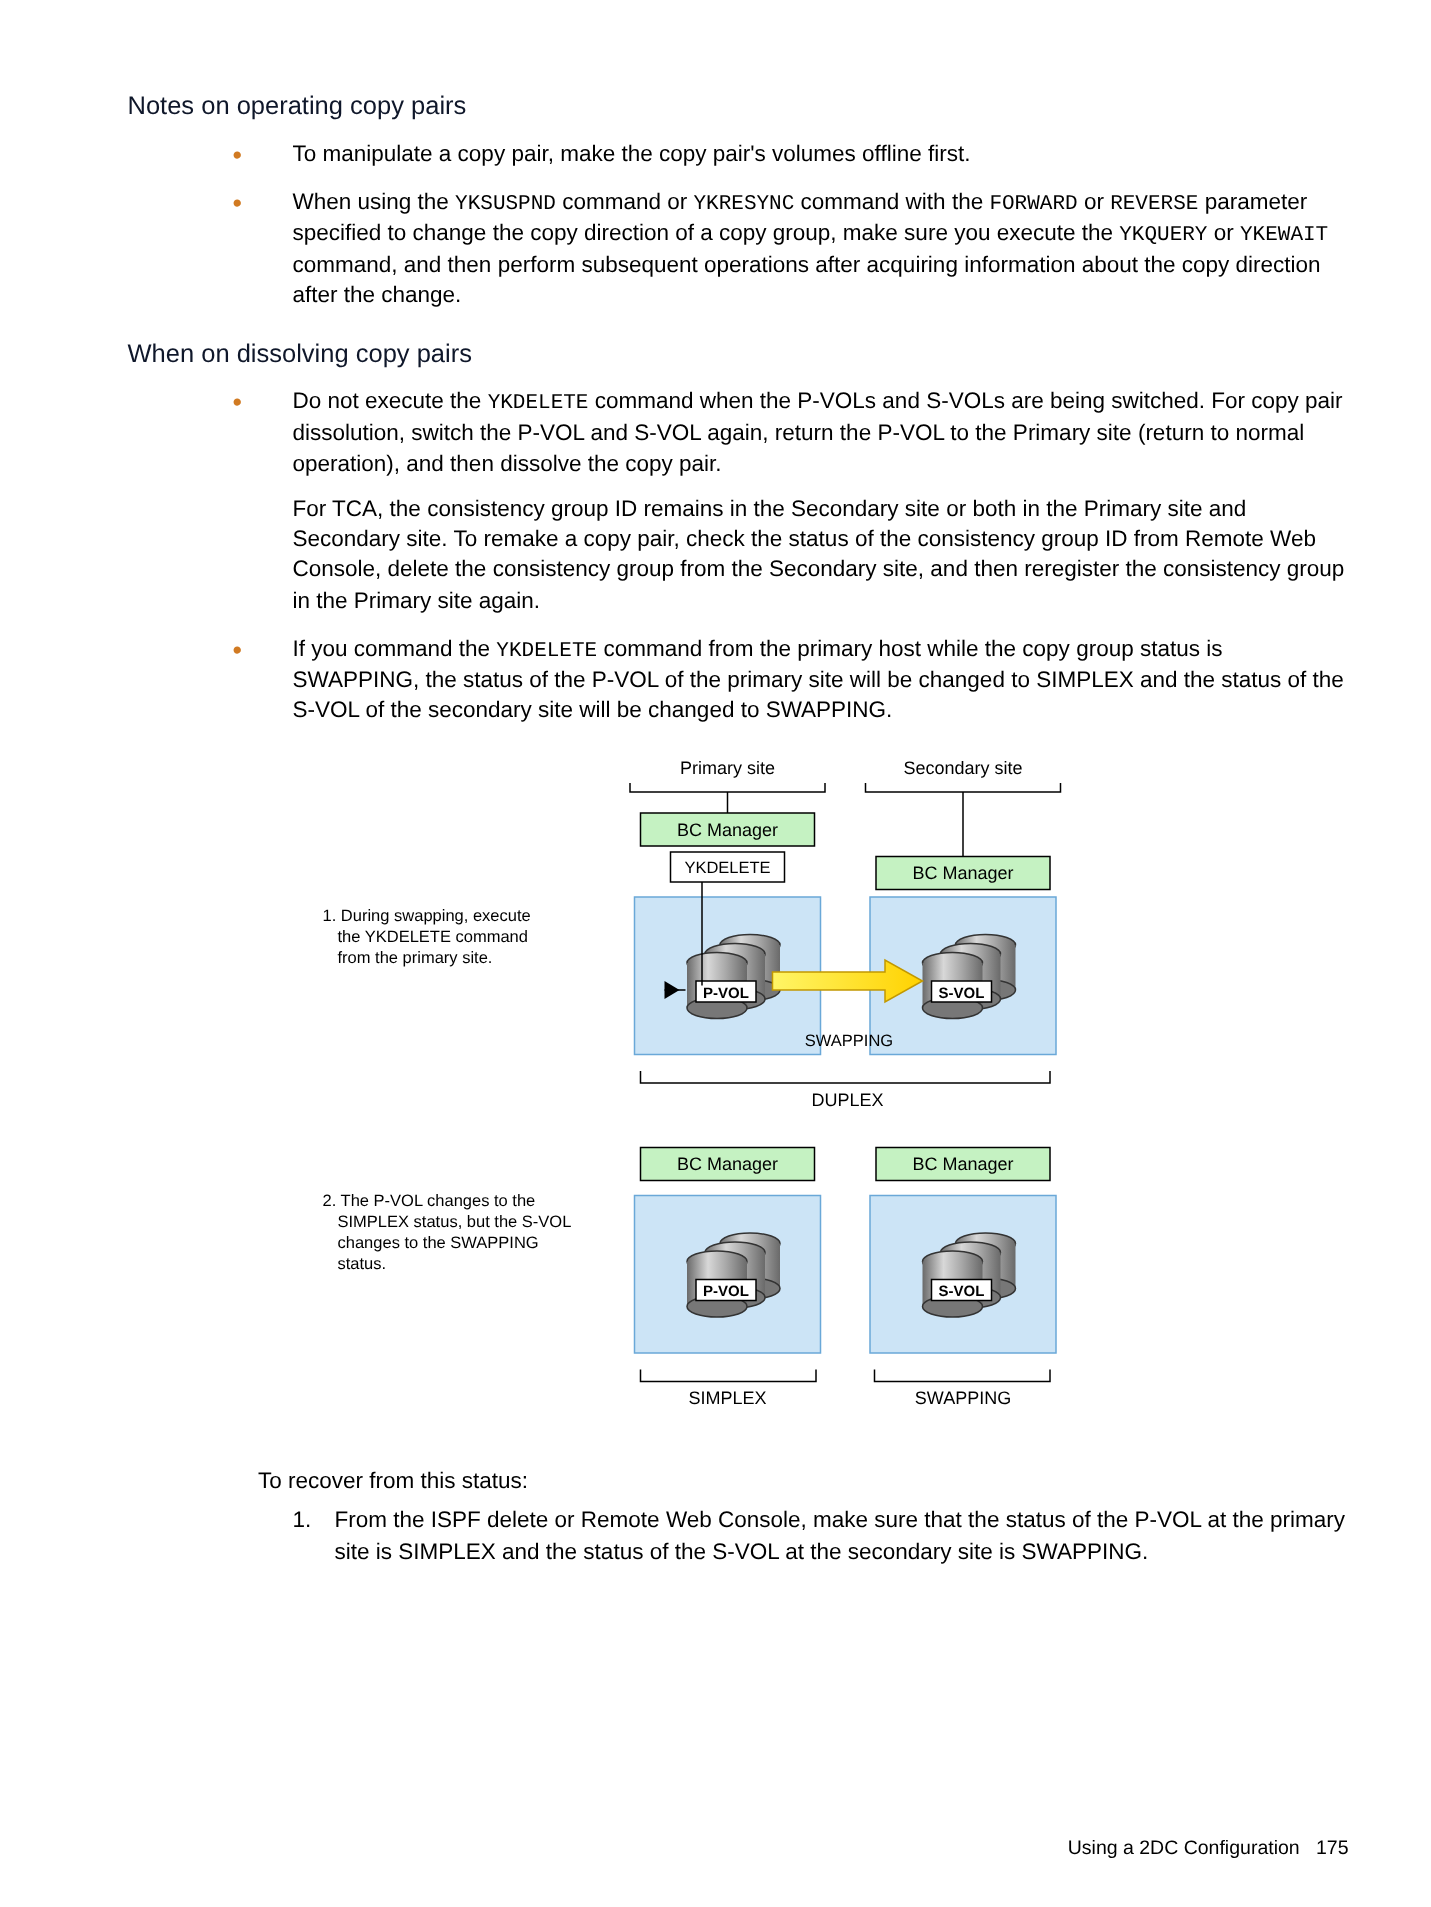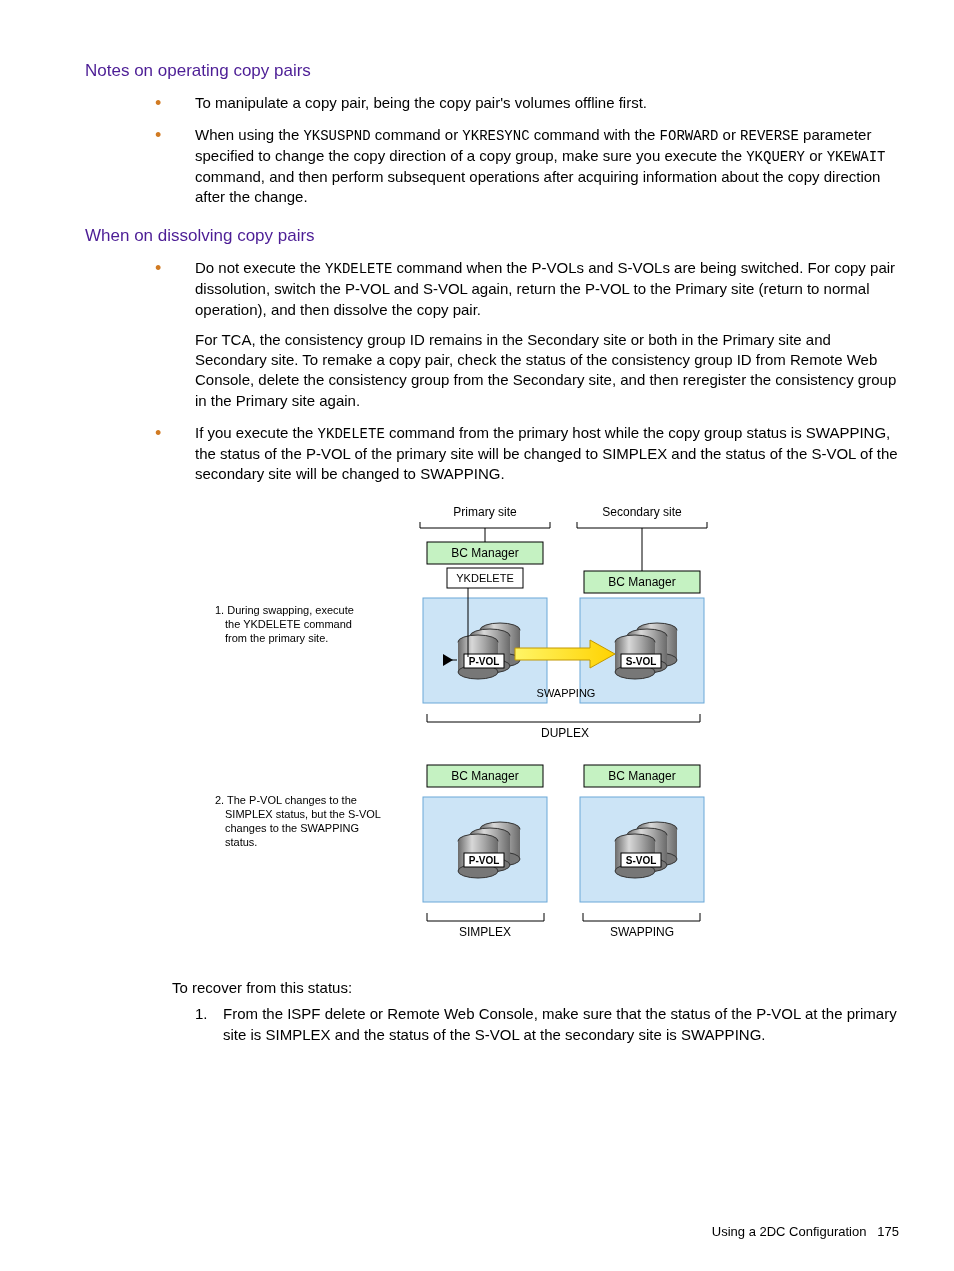--- a/index.html
+++ b/index.html
@@ -6,21 +6,21 @@
     font-family: Arial, Helvetica, sans-serif;
     font-size: 15px;
     color: #000;
     margin: 0;
     padding: 60px 55px 40px 85px;
     width: 954px;
     box-sizing: border-box;
     line-height: 1.35;
   }
   .section-title {
-    color: #4c1d95;
+    color: #0f172a;
     font-size: 17px;
     margin: 0 0 10px 0;
     font-weight: normal;
   }
   ul.bulleted {
     list-style: none;
     padding: 0;
     margin: 0 0 18px 0;
   }
   ul.bulleted > li {
@@ -77,39 +77,39 @@
     font-size: 13px;
   }
 </style>
 </head>
 <body>
 
 <h3 class="section-title">Notes on operating copy pairs</h3>
 
 <ul class="bulleted">
   <li>
-    <span>To manipulate a copy pair, being the copy pair's volumes offline first.</span>
+    <span>To manipulate a copy pair, make the copy pair's volumes offline first.</span>
   </li>
   <li>
     <span>When using the </span><span class="mono">YKSUSPND</span><span> command or </span><span class="mono">YKRESYNC</span><span> command with the </span><span class="mono">FORWARD</span><span> or </span><span class="mono">REVERSE</span><span> parameter specified to change the copy direction of a copy group, make sure you execute the </span><span class="mono">YKQUERY</span><span> or </span><span class="mono">YKEWAIT</span><span> command, and then perform subsequent operations after acquiring information about the copy direction after the change.</span>
   </li>
 </ul>
 
 <h3 class="section-title">When on dissolving copy pairs</h3>
 
 <ul class="bulleted">
   <li>
     <div class="para">
       <span>Do not execute the </span><span class="mono">YKDELETE</span><span> command when the P-VOLs and S-VOLs are being switched. For copy pair dissolution, switch the P-VOL and S-VOL again, return the P-VOL to the Primary site (return to normal operation), and then dissolve the copy pair.</span>
     </div>
     <div class="para">For TCA, the consistency group ID remains in the Secondary site or both in the Primary site and Secondary site. To remake a copy pair, check the status of the consistency group ID from Remote Web Console, delete the consistency group from the Secondary site, and then reregister the consistency group in the Primary site again.</div>
   </li>
   <li>
     <div class="para">
-      <span>If you execute the </span><span class="mono">YKDELETE</span><span> command from the primary host while the copy group status is SWAPPING, the status of the P-VOL of the primary site will be changed to SIMPLEX and the status of the S-VOL of the secondary site will be changed to SWAPPING.</span>
+      <span>If you command the </span><span class="mono">YKDELETE</span><span> command from the primary host while the copy group status is SWAPPING, the status of the P-VOL of the primary site will be changed to SIMPLEX and the status of the S-VOL of the secondary site will be changed to SWAPPING.</span>
     </div>
   </li>
 </ul>
 
 <div class="diagram-wrap">
 <svg class="diagram" width="560" height="460" viewBox="0 0 560 460">
   <defs>
     <linearGradient id="cylGrad" x1="0" y1="0" x2="1" y2="0">
       <stop offset="0%" stop-color="#6a6a6a"></stop>
       <stop offset="35%" stop-color="#d8d8d8"></stop>

